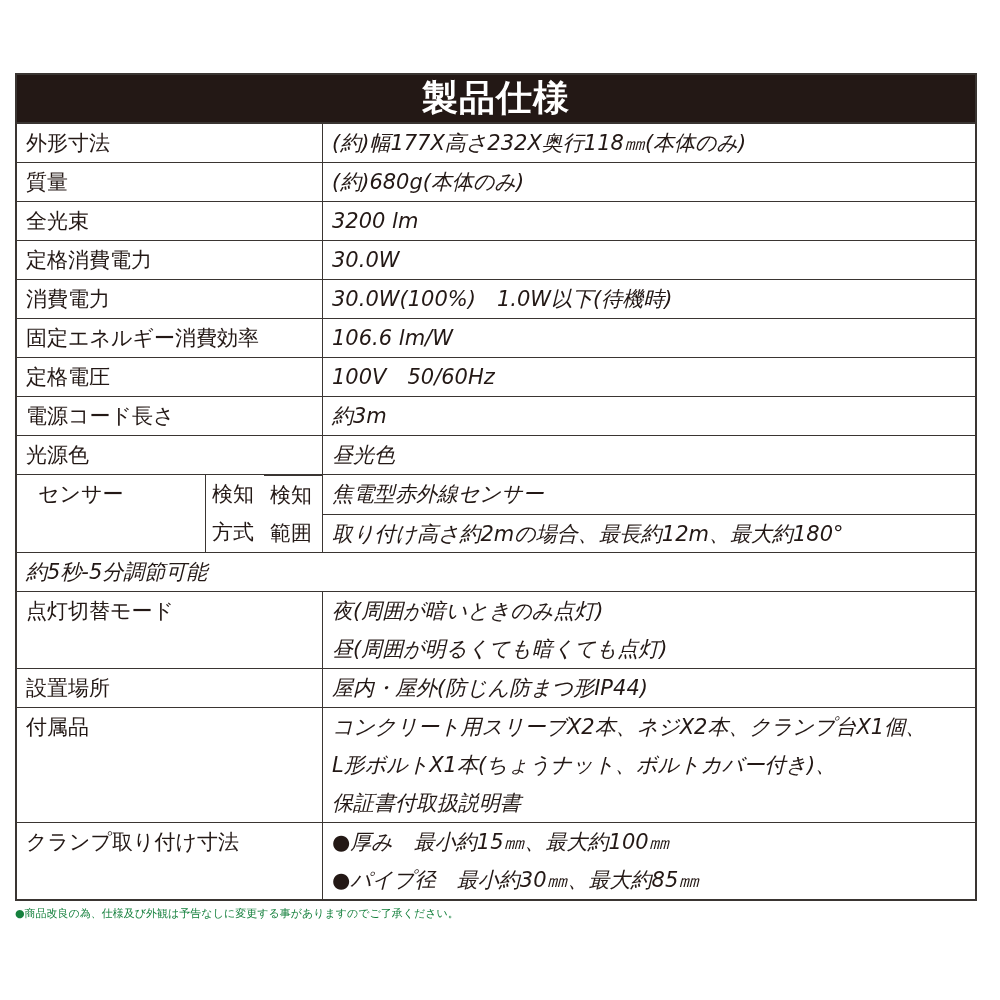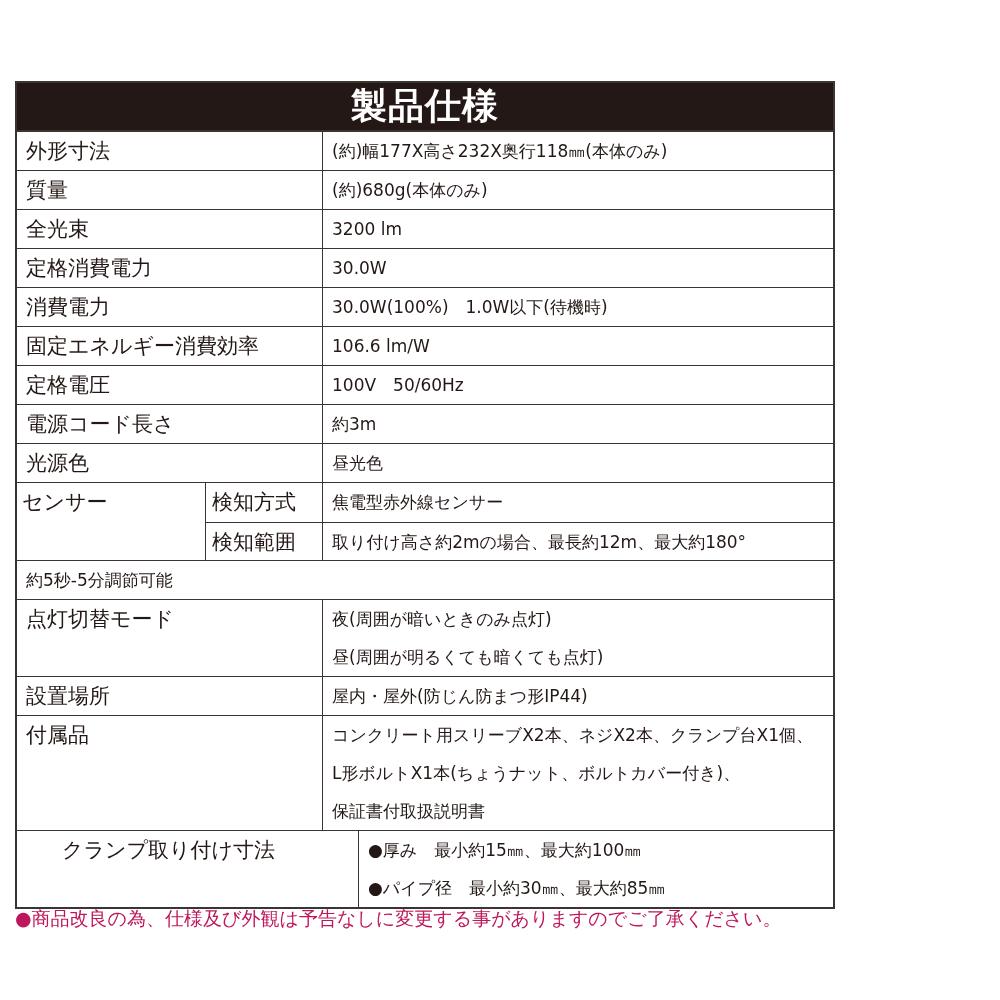--- a/index.html
+++ b/index.html
@@ -1,38 +1,38 @@
 <!DOCTYPE html>
 <html><head>
 <meta charset="utf-8">
 <style>
   html, body { margin: 0; padding: 0; background: #ffffff; }
   body { width: 1000px; height: 1000px; position: relative; overflow: hidden;
          font-family: "DejaVu Sans", "Liberation Sans", sans-serif; color: #231815; }
-  .spec-table { position: absolute; left: 15px; top: 81px; width: 820px;
+  .spec-table { position: absolute; left: 15px; top: 73px; width: 962px;
                 border: 2px solid #3a3532; box-sizing: border-box; }
   .spec-header { height: 49px; background: #231815; color: #ffffff;
                  display: flex; align-items: center; justify-content: center;
                  font-size: 36px; font-weight: bold; letter-spacing: 1px;
                  border-bottom: 2px solid #3a3532; box-sizing: border-box; }
   .row { display: flex; border-bottom: 1.5px solid #3a3532; box-sizing: border-box; }
-  .row:last-child { border-bottom: none; padding-left: 36px; }
+  .row:last-child { border-bottom: none; }
   .label { width: 306px; flex: none; border-right: 1.5px solid #3a3532; box-sizing: border-box;
            padding: 0 0 0 9px; font-size: 21px; line-height: 38px; }
   .label-split { width: 306px; flex: none; display: flex; border-right: 1.5px solid #3a3532; box-sizing: border-box; }
   .label-main { width: 189px; flex: none; border-right: 1.5px solid #3a3532; box-sizing: border-box;
-                padding-left: 5px; font-size: 21px; line-height: 38px; }
-  .label-subs { flex: 1; display: flex; flex-direction: column; }
+                padding-left: 21px; font-size: 21px; line-height: 38px; }
+  .label-subs { flex: 1; display: flex; flex-direction: row; }
   .label-sub { height: 38.5px; line-height: 38px; font-size: 21px; padding-left: 6px; box-sizing: border-box; }
   .label-sub + .label-sub { border-top: 1.5px solid #3a3532; }
   .values { flex: 1; display: flex; flex-direction: column; }
-  .value { font-size: 17px; line-height: 38px; padding-left: 9px; white-space: nowrap; }
+  .value { font-size: 21px; line-height: 38px; padding-left: 9px; white-space: nowrap; font-style: italic; }
   .value-split + .value-split { border-top: 1.5px solid #3a3532; }
   .value-split { height: 38.5px; box-sizing: border-box; }
-  .footer-note { position: absolute; left: 15px; top: 906px; font-size: 19px; white-space: nowrap; color: #be185d; }
+  .footer-note { position: absolute; left: 15px; top: 906px; font-size: 11px; white-space: nowrap; color: #15803d; }
 </style>
 </head>
 <body>
 
 <div class="spec-table">
   <div class="spec-header">製品仕様</div>
 
   <div class="row">
     <div class="label">外形寸法</div>
     <div class="values">

